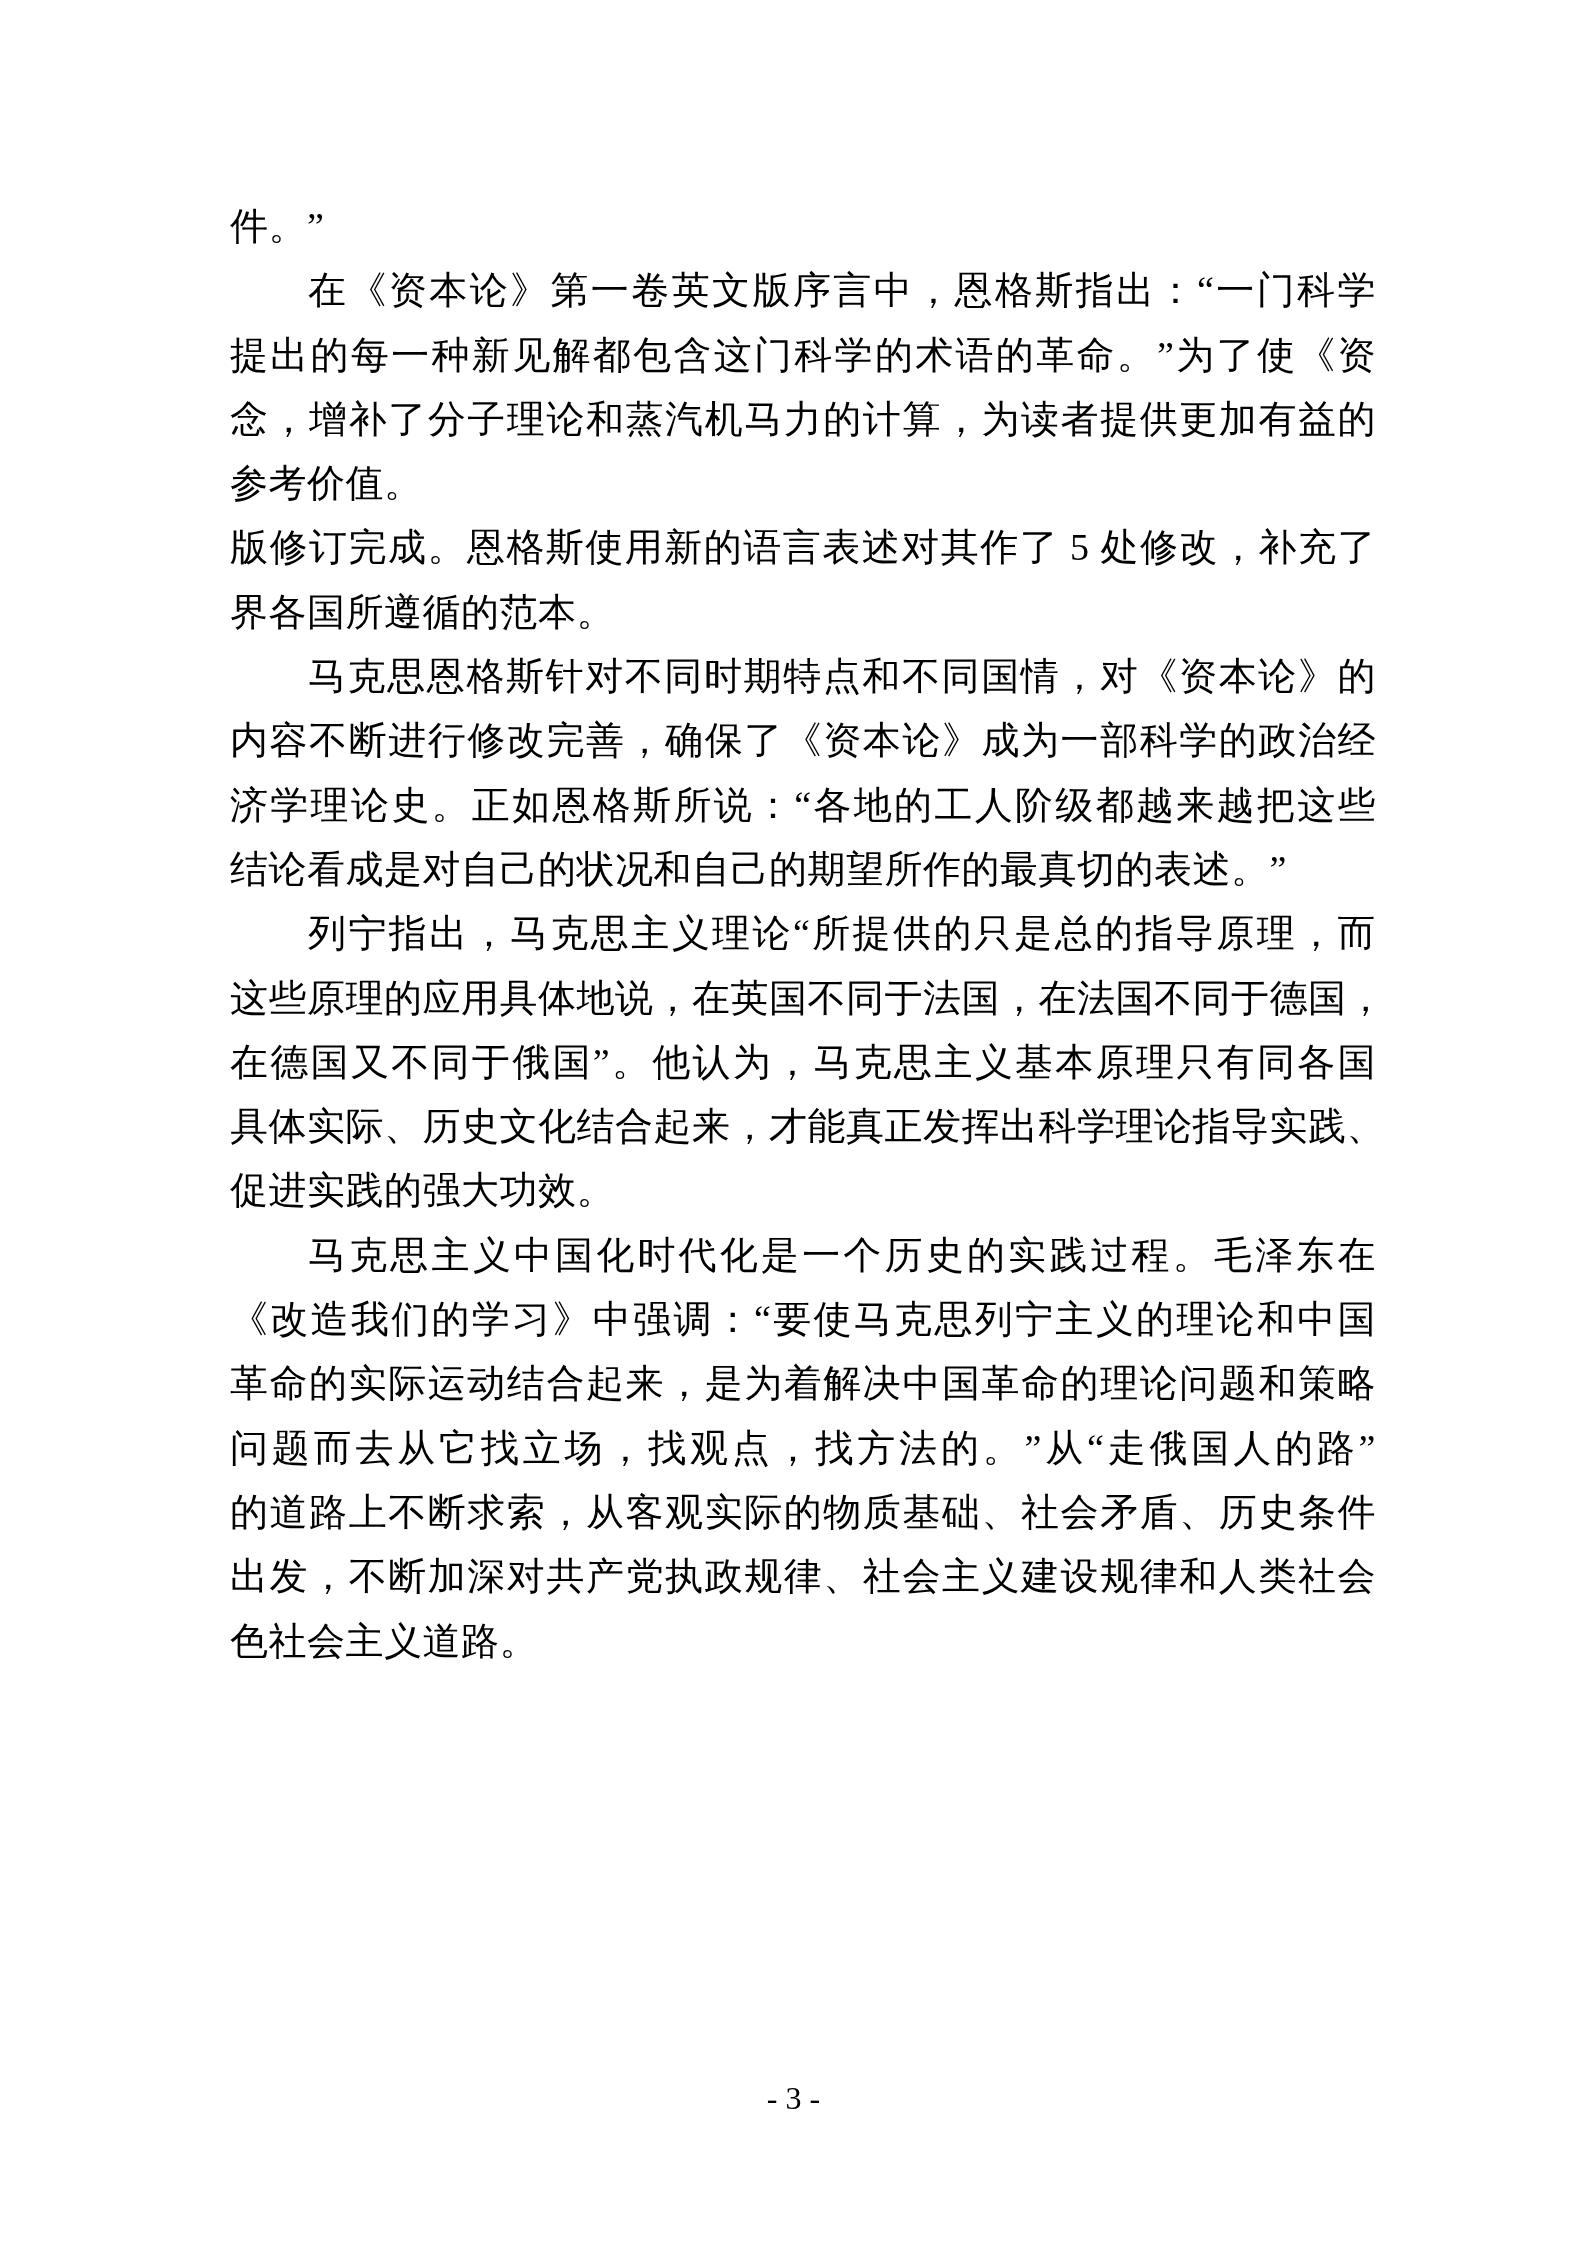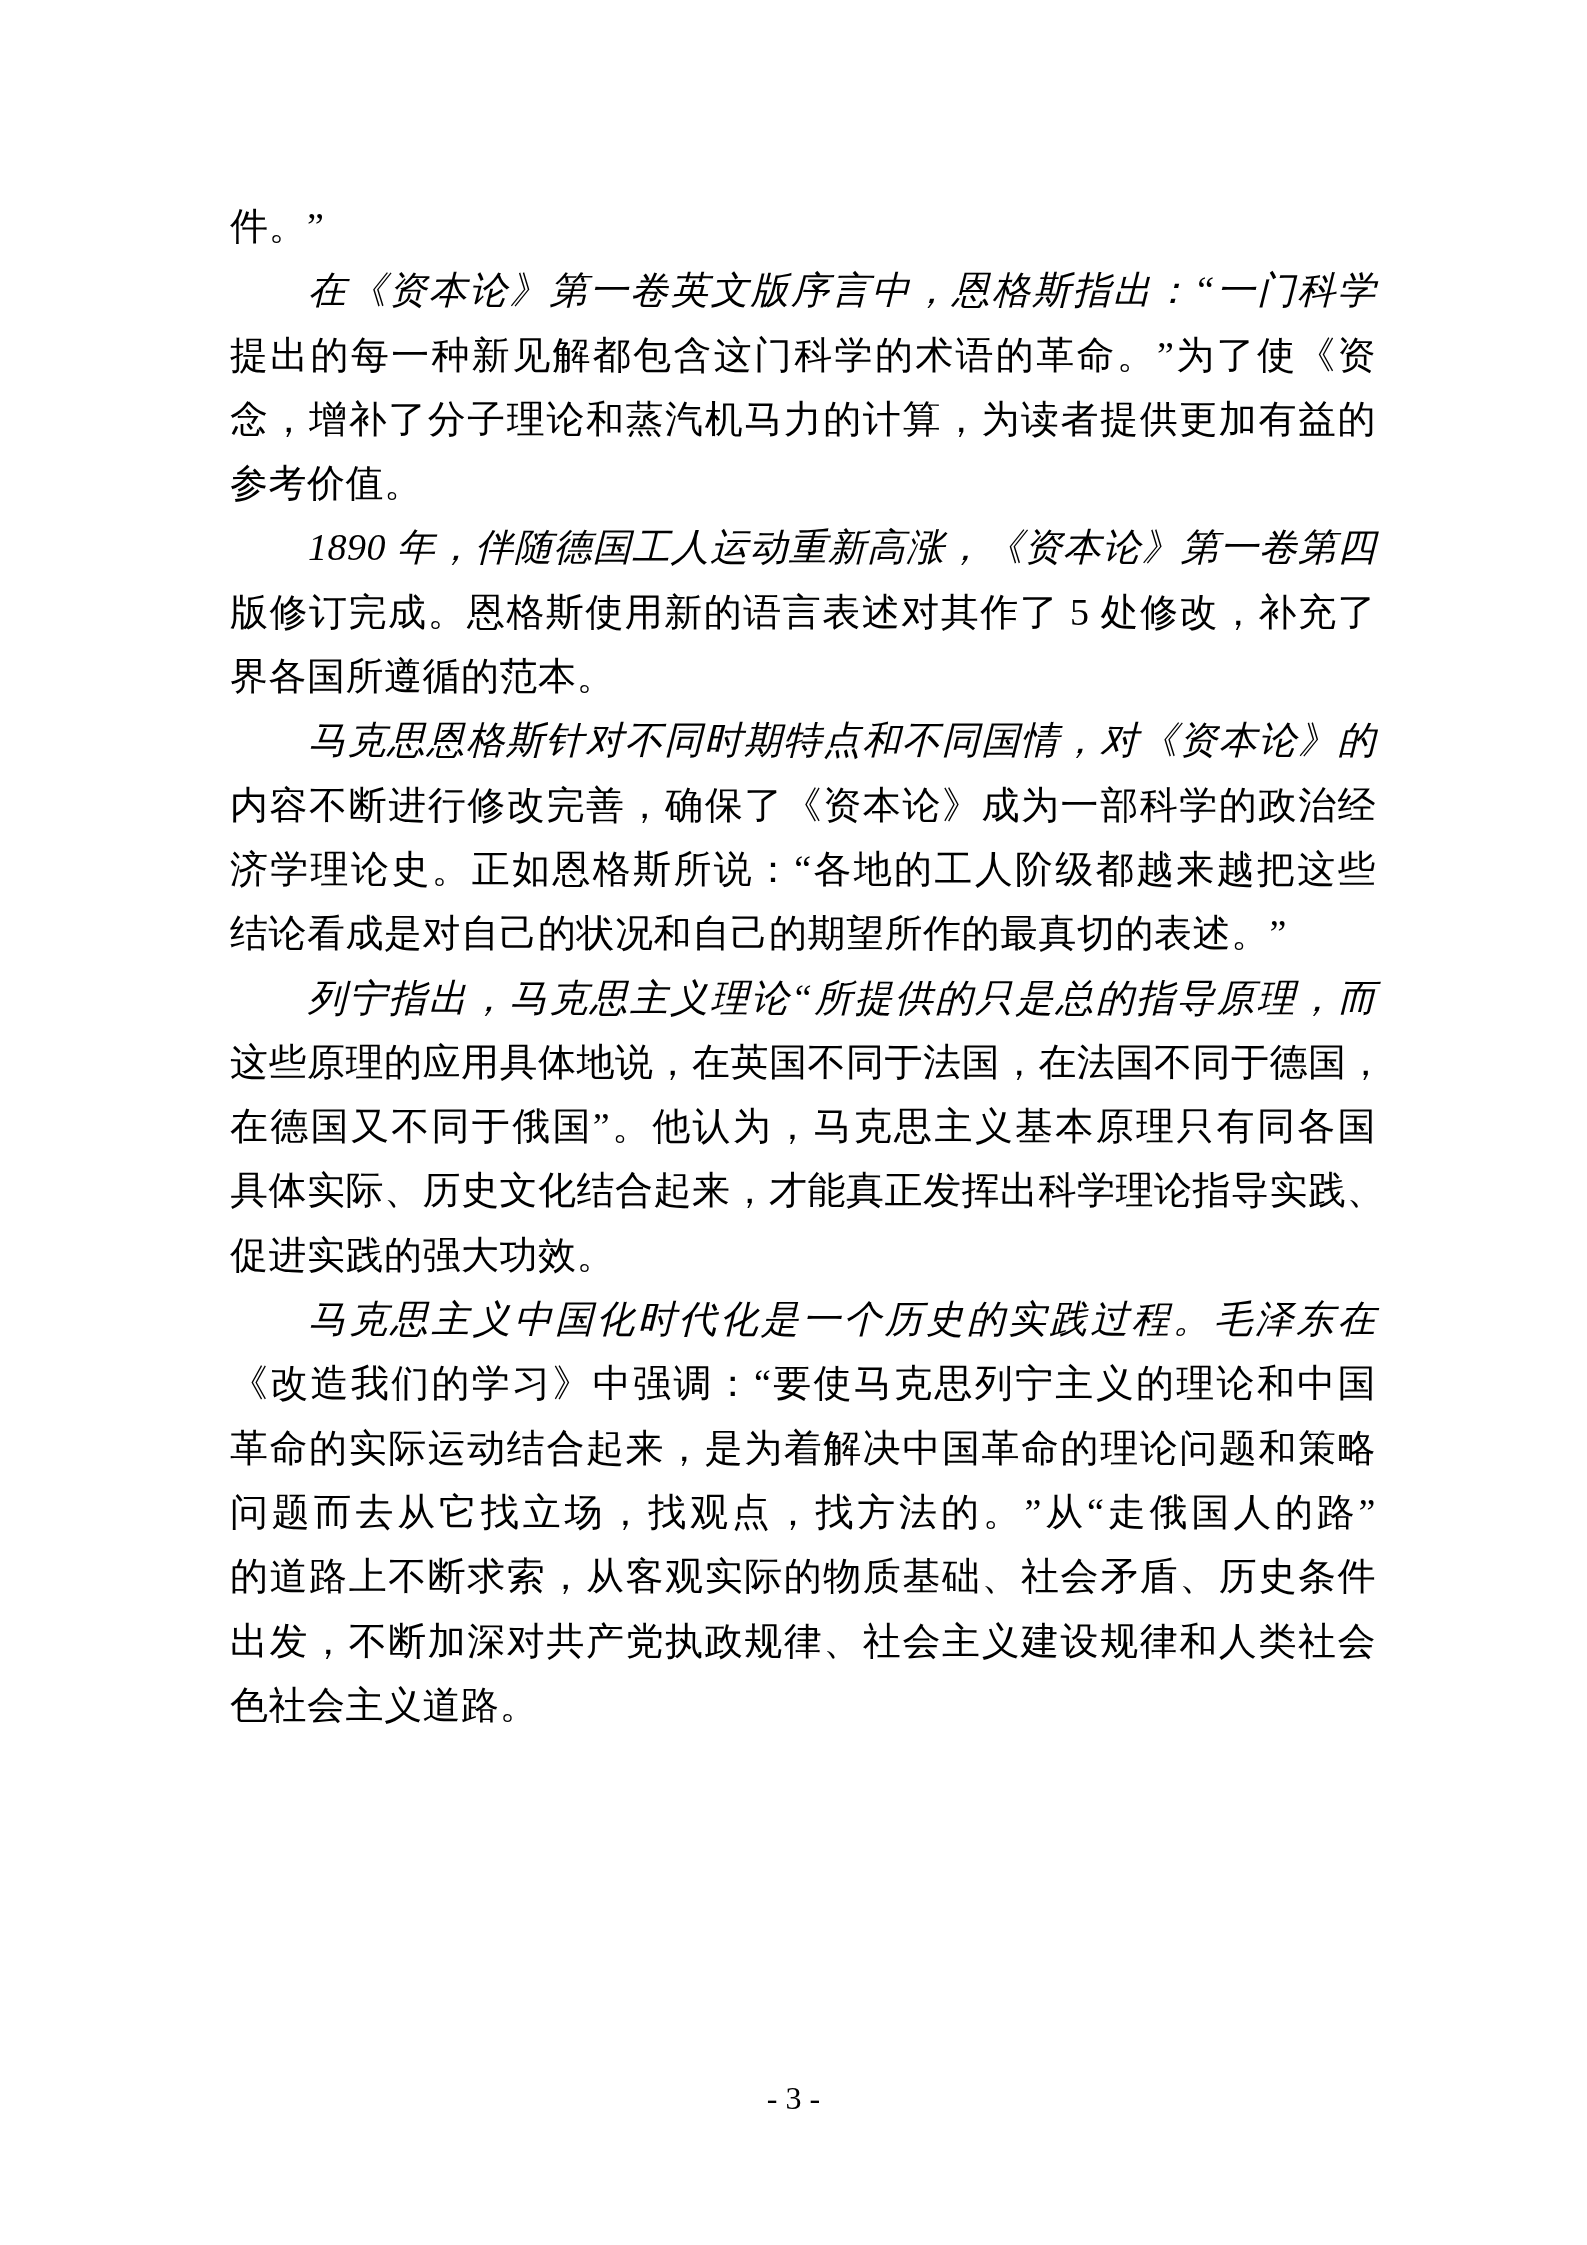--- a/index.html
+++ b/index.html
@@ -33,21 +33,20 @@
     height: 64.3px;
     line-height: 64.3px;
     white-space: nowrap;
     text-align: justify;
     text-align-last: justify;
     text-justify: inter-character;
     letter-spacing: 0.5px;
   }
   .line.indent {
     text-indent: 78px;
-    font-style: italic;
   }
   .line.para-end {
     text-align: left;
     text-align-last: left;
   }
   .footer {
     position: absolute;
     top: 2076px;
     left: 0;
     width: 1587px;
@@ -59,21 +58,20 @@
 </head>
 <body>
 
 <div class="page">
   <div class="text-block">
       <div class="line para-end">件。”</div>
       <div class="line indent">在《资本论》第一卷英文版序言中，恩格斯指出：“一门科学</div>
       <div class="line">提出的每一种新见解都包含这门科学的术语的革命。”为了使《资</div>
       <div class="line">念，增补了分子理论和蒸汽机马力的计算，为读者提供更加有益的</div>
       <div class="line para-end">参考价值。</div>
-      <div class="line indent">1890 年，伴随德国工人运动重新高涨，《资本论》第一卷第四</div>
       <div class="line">版修订完成。恩格斯使用新的语言表述对其作了 5 处修改，补充了</div>
       <div class="line para-end">界各国所遵循的范本。</div>
       <div class="line indent">马克思恩格斯针对不同时期特点和不同国情，对《资本论》的</div>
       <div class="line">内容不断进行修改完善，确保了《资本论》成为一部科学的政治经</div>
       <div class="line">济学理论史。正如恩格斯所说：“各地的工人阶级都越来越把这些</div>
       <div class="line para-end">结论看成是对自己的状况和自己的期望所作的最真切的表述。”</div>
       <div class="line indent">列宁指出，马克思主义理论“所提供的只是总的指导原理，而</div>
       <div class="line">这些原理的应用具体地说，在英国不同于法国，在法国不同于德国，</div>
       <div class="line">在德国又不同于俄国”。他认为，马克思主义基本原理只有同各国</div>
       <div class="line">具体实际、历史文化结合起来，才能真正发挥出科学理论指导实践、</div>

